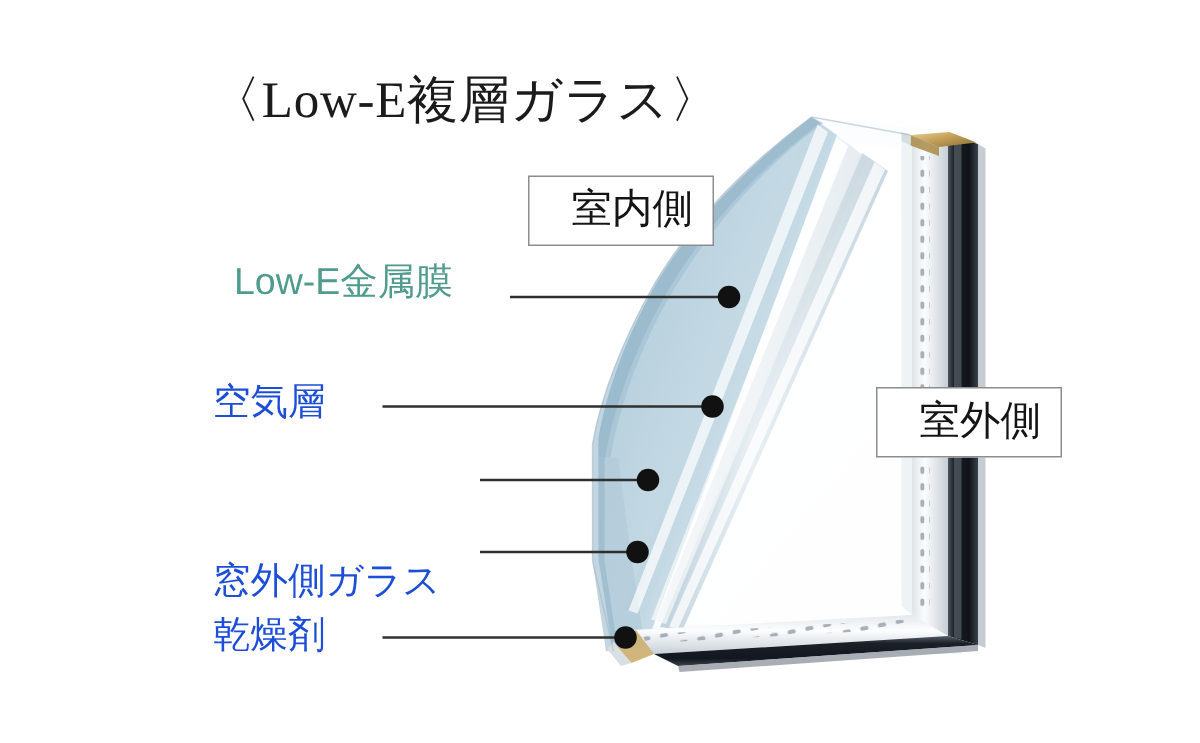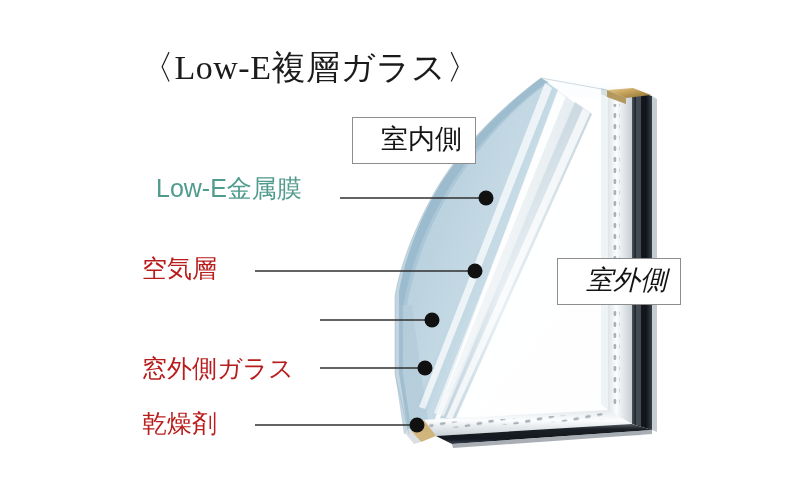--- a/index.html
+++ b/index.html
@@ -45,36 +45,36 @@
     border: 1px solid #8d8d8d;
     background: #ffffff;
     color: #141414;
     font-size: 27px;
     line-height: 1;
     padding: 8px 13px 10px 28px;
     white-space: nowrap;
     box-sizing: border-box;
   }
   #box-indoor { left: 352px; top: 117px; }
-  #box-outdoor { left: 557px; top: 258px; font-style: italic; }
+  #box-outdoor { left: 584px; top: 258px; }
 
   
   .callout-label {
     position: absolute;
     font-size: 25px;
     line-height: 1;
-    color: #b91c1c;
+    color: #1d4ed8;
     white-space: nowrap;
   }
   .callout-label.accent { color: #4f9b8e; }
 
   #lbl-lowe   { left: 142px; top: 176px; margin-left: 14px; }
   #lbl-air    { left: 142px; top: 256px; }
   #lbl-inner  { left: 142px; top: 306px; }
-  #lbl-outer  { left: 142px; top: 356px; }
+  #lbl-outer  { left: 142px; top: 375px; }
   #lbl-desic  { left: 142px; top: 411px; text-align: center; }
 
   
   #illustration {
     position: absolute;
     left: 0;
     top: 0;
     width: 800px;
     height: 495px;
     pointer-events: none;

